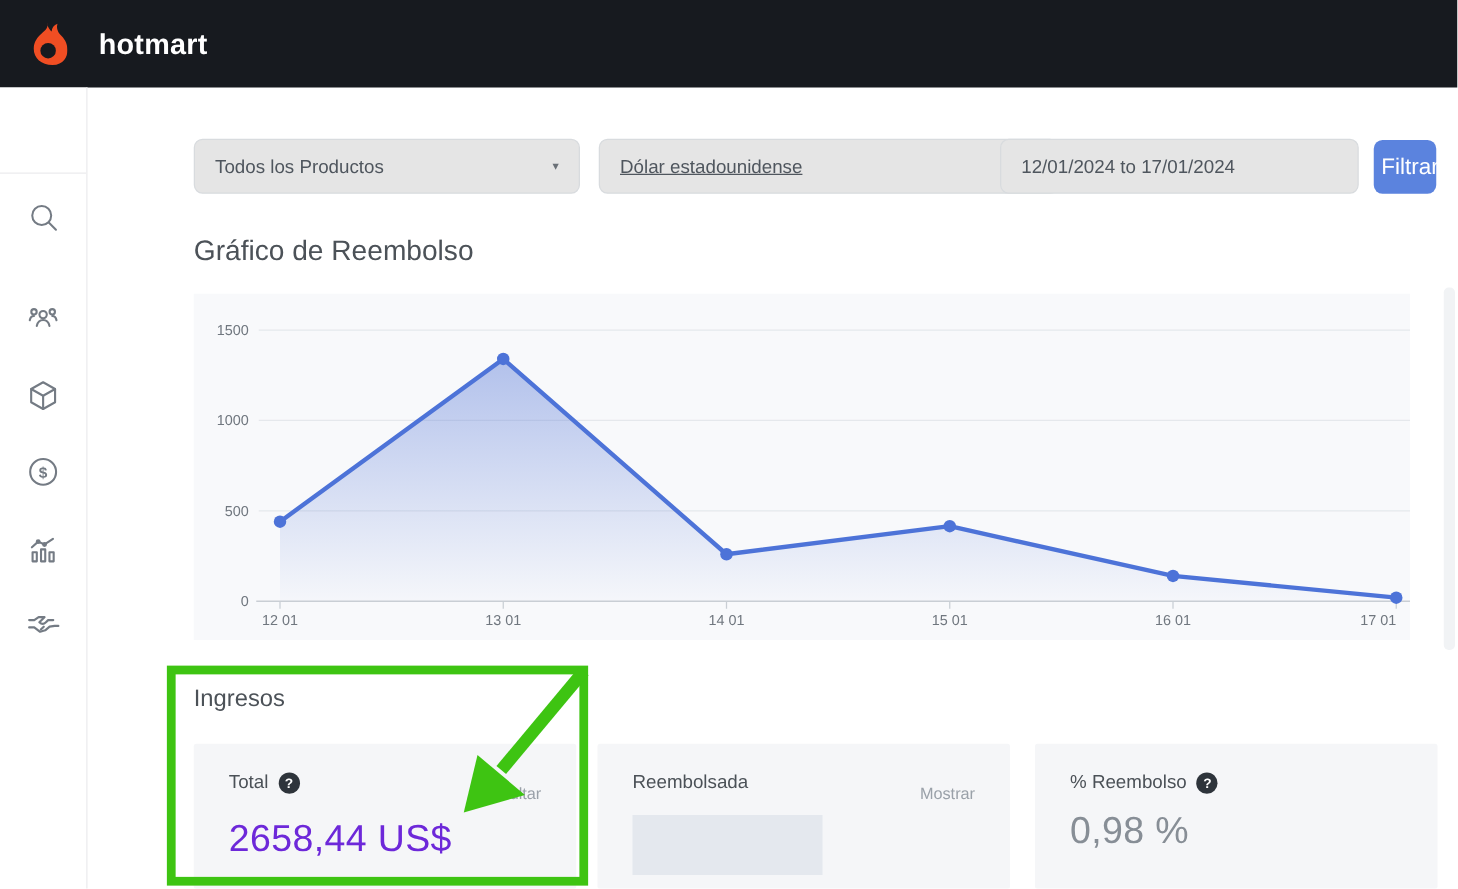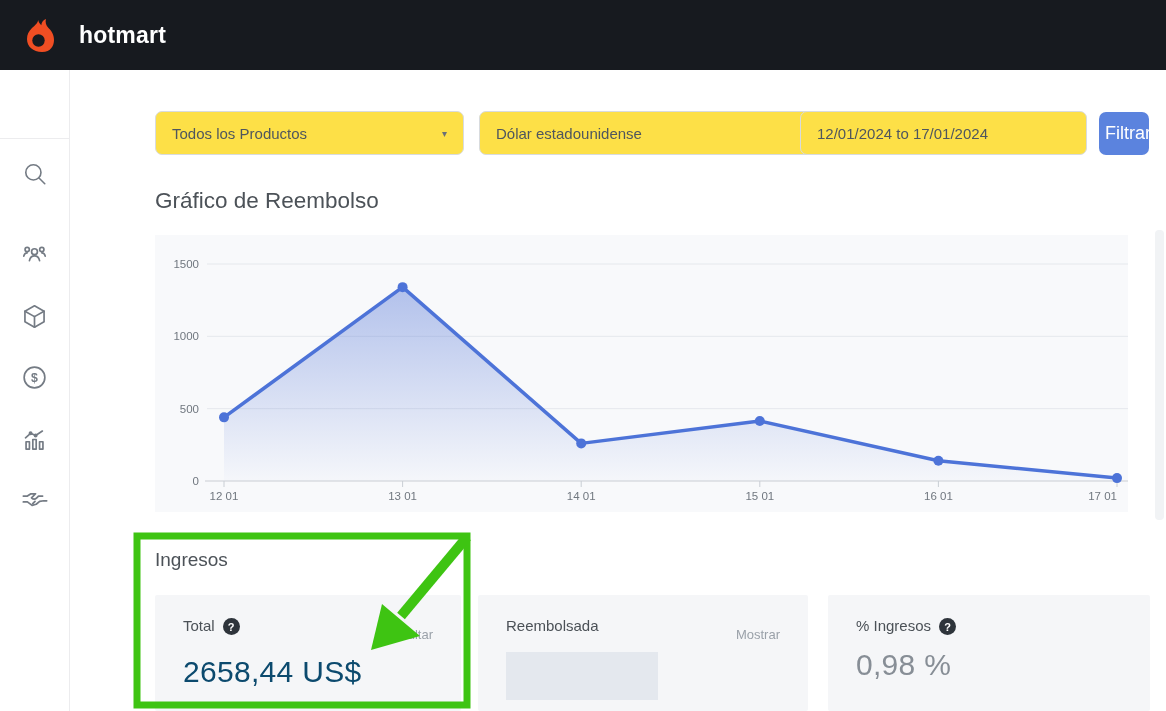--- a/index.html
+++ b/index.html
@@ -15,26 +15,26 @@
   .brand-text { color:#ffffff; font-size:23px; font-weight:bold; margin-left:9px; letter-spacing:.2px; }
   
   .sidebar { position:absolute; left:0; top:70px; width:70px; height:641px;
     background:#fff; border-right:1px solid #ececee; overflow:hidden; }
   .side-icon { position:absolute; left:50%; transform:translateX(-50%); width:28px; height:28px;
     display:flex; align-items:center; justify-content:center; cursor:pointer; }
   .side-divider { position:absolute; left:0; top:68px; width:70px; height:1px; background:#ececee; }
   .side-icon svg { stroke:#747b84; fill:none; stroke-width:1.5; stroke-linecap:round; stroke-linejoin:round; }
   .side-icon svg text { stroke:none; fill:#747b84; font-size:11px; font-weight:bold; }
   
-  .select, .date-field { position:absolute; top:111px; height:44px; background:#fde047;
+  .select, .date-field { position:absolute; top:111px; height:44px; background:#e5e5e5;
     border:1px solid #d8dbde; border-radius:7px; display:flex; align-items:center;
     padding:0 16px; font-size:15px; color:#4f565e; }
   .select { justify-content:space-between; cursor:pointer; }
   #product-select { left:155px; width:309px; }
-  #currency-select { left:479px; width:368px; }
+  #currency-select { left:479px; width:368px;text-decoration:underline; }
   .caret { font-size:10px; color:#6a7077; margin-left:10px; }
   .date-field { left:800px; width:287px; cursor:text; }
   .filter-btn { position:absolute; left:1099px; top:112px; width:50px; height:43px;
     background:#5b83de; color:#fff; border:none; border-radius:7px; font-size:18px;
     font-family:"Liberation Sans", sans-serif; cursor:pointer; }
   
   .chart-title { position:absolute; left:155px; top:188px; margin:0;
     font-size:22.5px; font-weight:500; color:#4c5258; }
   .summary-title { position:absolute; left:155px; top:549px; margin:0;
     font-size:19px; font-weight:500; color:#4c5258; }
@@ -46,21 +46,21 @@
     padding:22px 28px; border-radius:2px; }
   #card-total { left:155px; width:306px; }
   #card-reembolsada { left:478px; width:330px; }
   #card-pct { left:828px; width:322px; }
   .card-head { display:flex; align-items:flex-start; font-size:15px; color:#4b5157; }
   .help-badge { width:17px; height:17px; border-radius:50%; background:#2e343b; color:#fff;
     font-size:11px; font-weight:bold; display:inline-flex; align-items:center;
     justify-content:center; margin-left:8px; margin-top:1px; cursor:pointer; }
   .toggle-link { margin-left:auto; margin-top:10px; color:#9aa1a9; font-size:13px; cursor:pointer; }
   .card-value { font-size:30px; margin-top:13px; letter-spacing:.3px; }
-  .value-green { color:#0c4a6e; }
+  .value-green { color:#6d28d9; }
   .value-gray { color:#878e96; }
   .hidden-placeholder { width:152px; height:48px; background:#e4e8ee; margin-top:10px; }
   
   .scroll-track { position:absolute; right:2px; top:230px; width:9px; height:290px;
     background:#f1f3f5; border-radius:4px; }
   
   .annotation { position:absolute; left:0; top:0; width:1166px; height:711px;
     pointer-events:none; }
 </style>
 </head>
@@ -195,21 +195,21 @@
 <section class="card" id="card-reembolsada">
   <div class="card-head">
     <span>Reembolsada</span>
     <span class="toggle-link">Mostrar</span>
   </div>
   <div class="hidden-placeholder"></div>
 </section>
 
 <section class="card" id="card-pct">
   <div class="card-head">
-    <span>% Ingresos</span>
+    <span>% Reembolso</span>
     <span class="help-badge">?</span>
   </div>
   <div class="card-value value-gray">0,98 %</div>
 </section>
 
 <svg class="annotation" viewBox="0 0 1166 711">
   <rect x="137" y="536" width="330" height="169" fill="none" stroke="#3ec412" stroke-width="7"></rect>
   <line x1="467" y1="537" x2="401" y2="616" stroke="#3ec412" stroke-width="10"></line>
   <polygon points="371,650 382,604 420,636" fill="#3ec412"></polygon>
 </svg>

